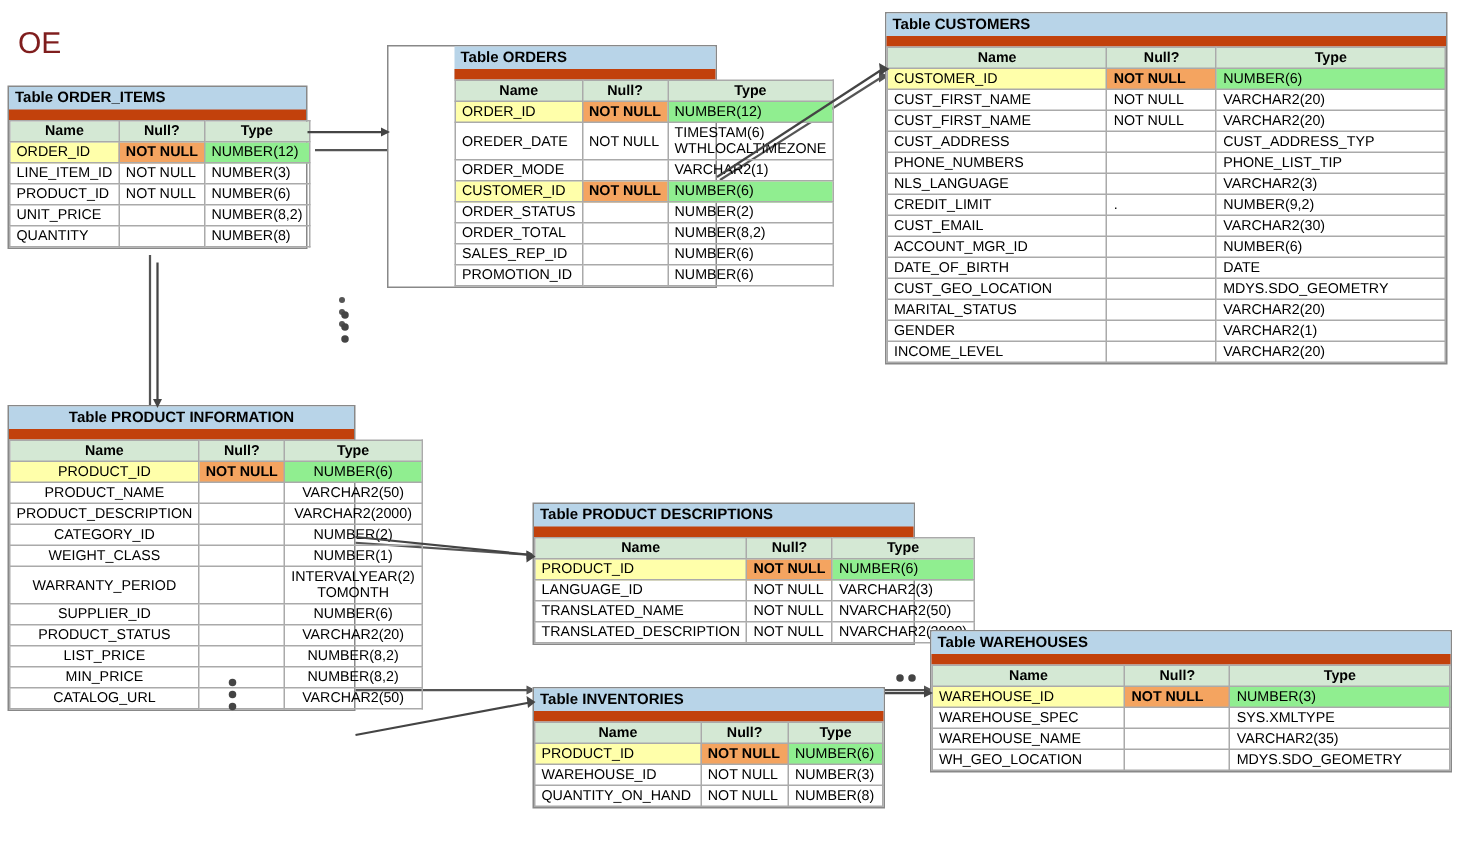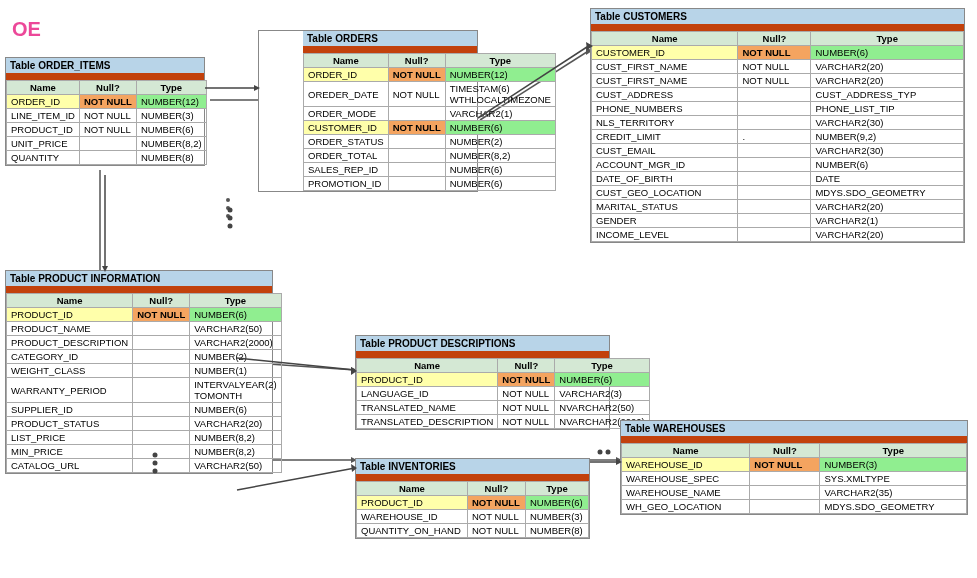--- a/index.html
+++ b/index.html
@@ -16,22 +16,22 @@
       position: relative;
       width: 977px;
       height: 578px;
       background: #fff;
     }
     .schema-title {
       position: absolute;
       top: 18px;
       left: 12px;
       font-size: 20px;
-      font-weight: bold;
-      color: #ec4899;
+      font-weight: normal;
+      color: #7f1d1d;
     }
     .db-table {
       position: absolute;
       border: 1px solid #888;
       background: #fff;
     }
     .db-table table {
       border-collapse: collapse;
       width: 100%;
     }
@@ -225,23 +225,23 @@
         <td>CUST_ADDRESS</td>
         <td></td>
         <td>CUST_ADDRESS_TYP</td>
       </tr>
       <tr>
         <td>PHONE_NUMBERS</td>
         <td></td>
         <td>PHONE_LIST_TIP</td>
       </tr>
       <tr>
-        <td>NLS_TERRITORY</td>
-        <td></td>
-        <td>VARCHAR2(30)</td>
+        <td>NLS_LANGUAGE</td>
+        <td></td>
+        <td>VARCHAR2(3)</td>
       </tr>
       <tr>
         <td>CREDIT_LIMIT</td>
         <td>.</td>
         <td>NUMBER(9,2)</td>
       </tr>
       <tr>
         <td>CUST_EMAIL</td>
         <td></td>
         <td>VARCHAR2(30)</td>
@@ -273,21 +273,21 @@
       </tr>
       <tr>
         <td>INCOME_LEVEL</td>
         <td></td>
         <td>VARCHAR2(20)</td>
       </tr>
     </tbody>
       </table>
   </div>
 
-  <div class="db-table" style="top:270px;left:5px;width:268px;">
+  <div class="db-table" style="top:270px;left:5px;width:232px;text-align:center;">
     <div class="table-title">Table PRODUCT INFORMATION</div>
     <table>
       <tbody>
           <tr class="header-row">
         <th>Name</th>
         <th>Null?</th>
         <th>Type</th>
       </tr>
       <tr class="pk-row">
         <td>PRODUCT_ID</td>

